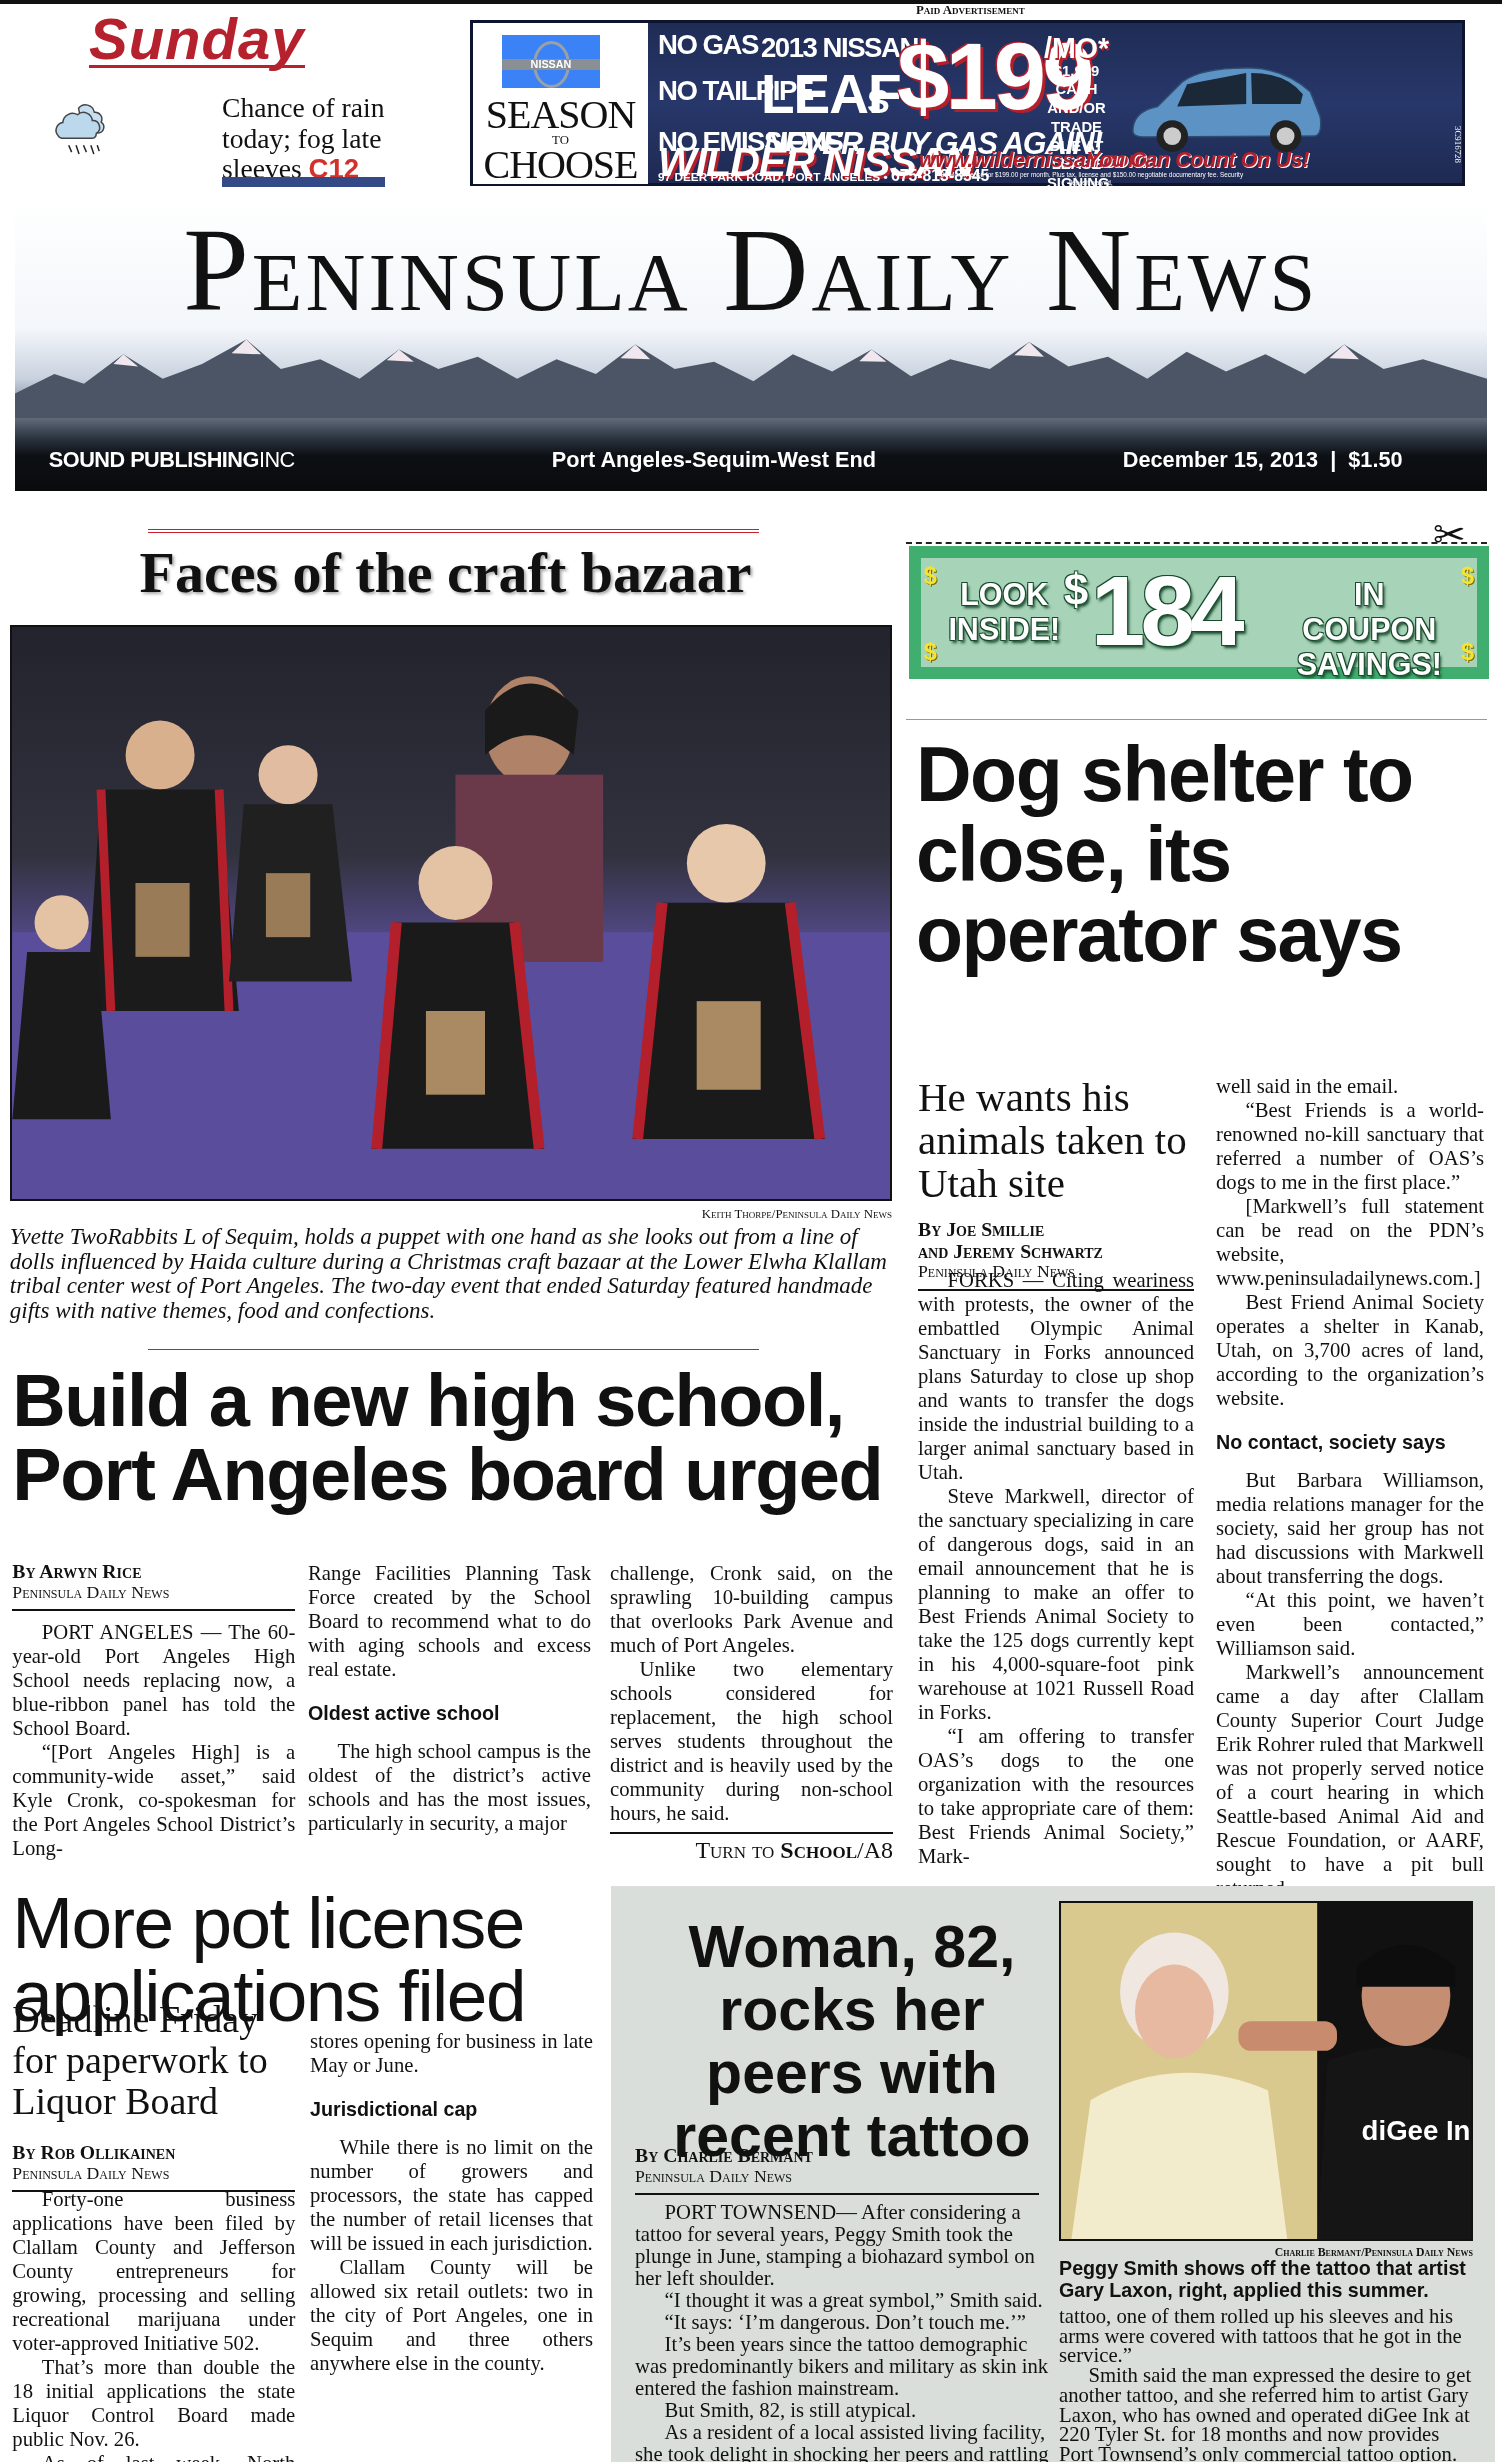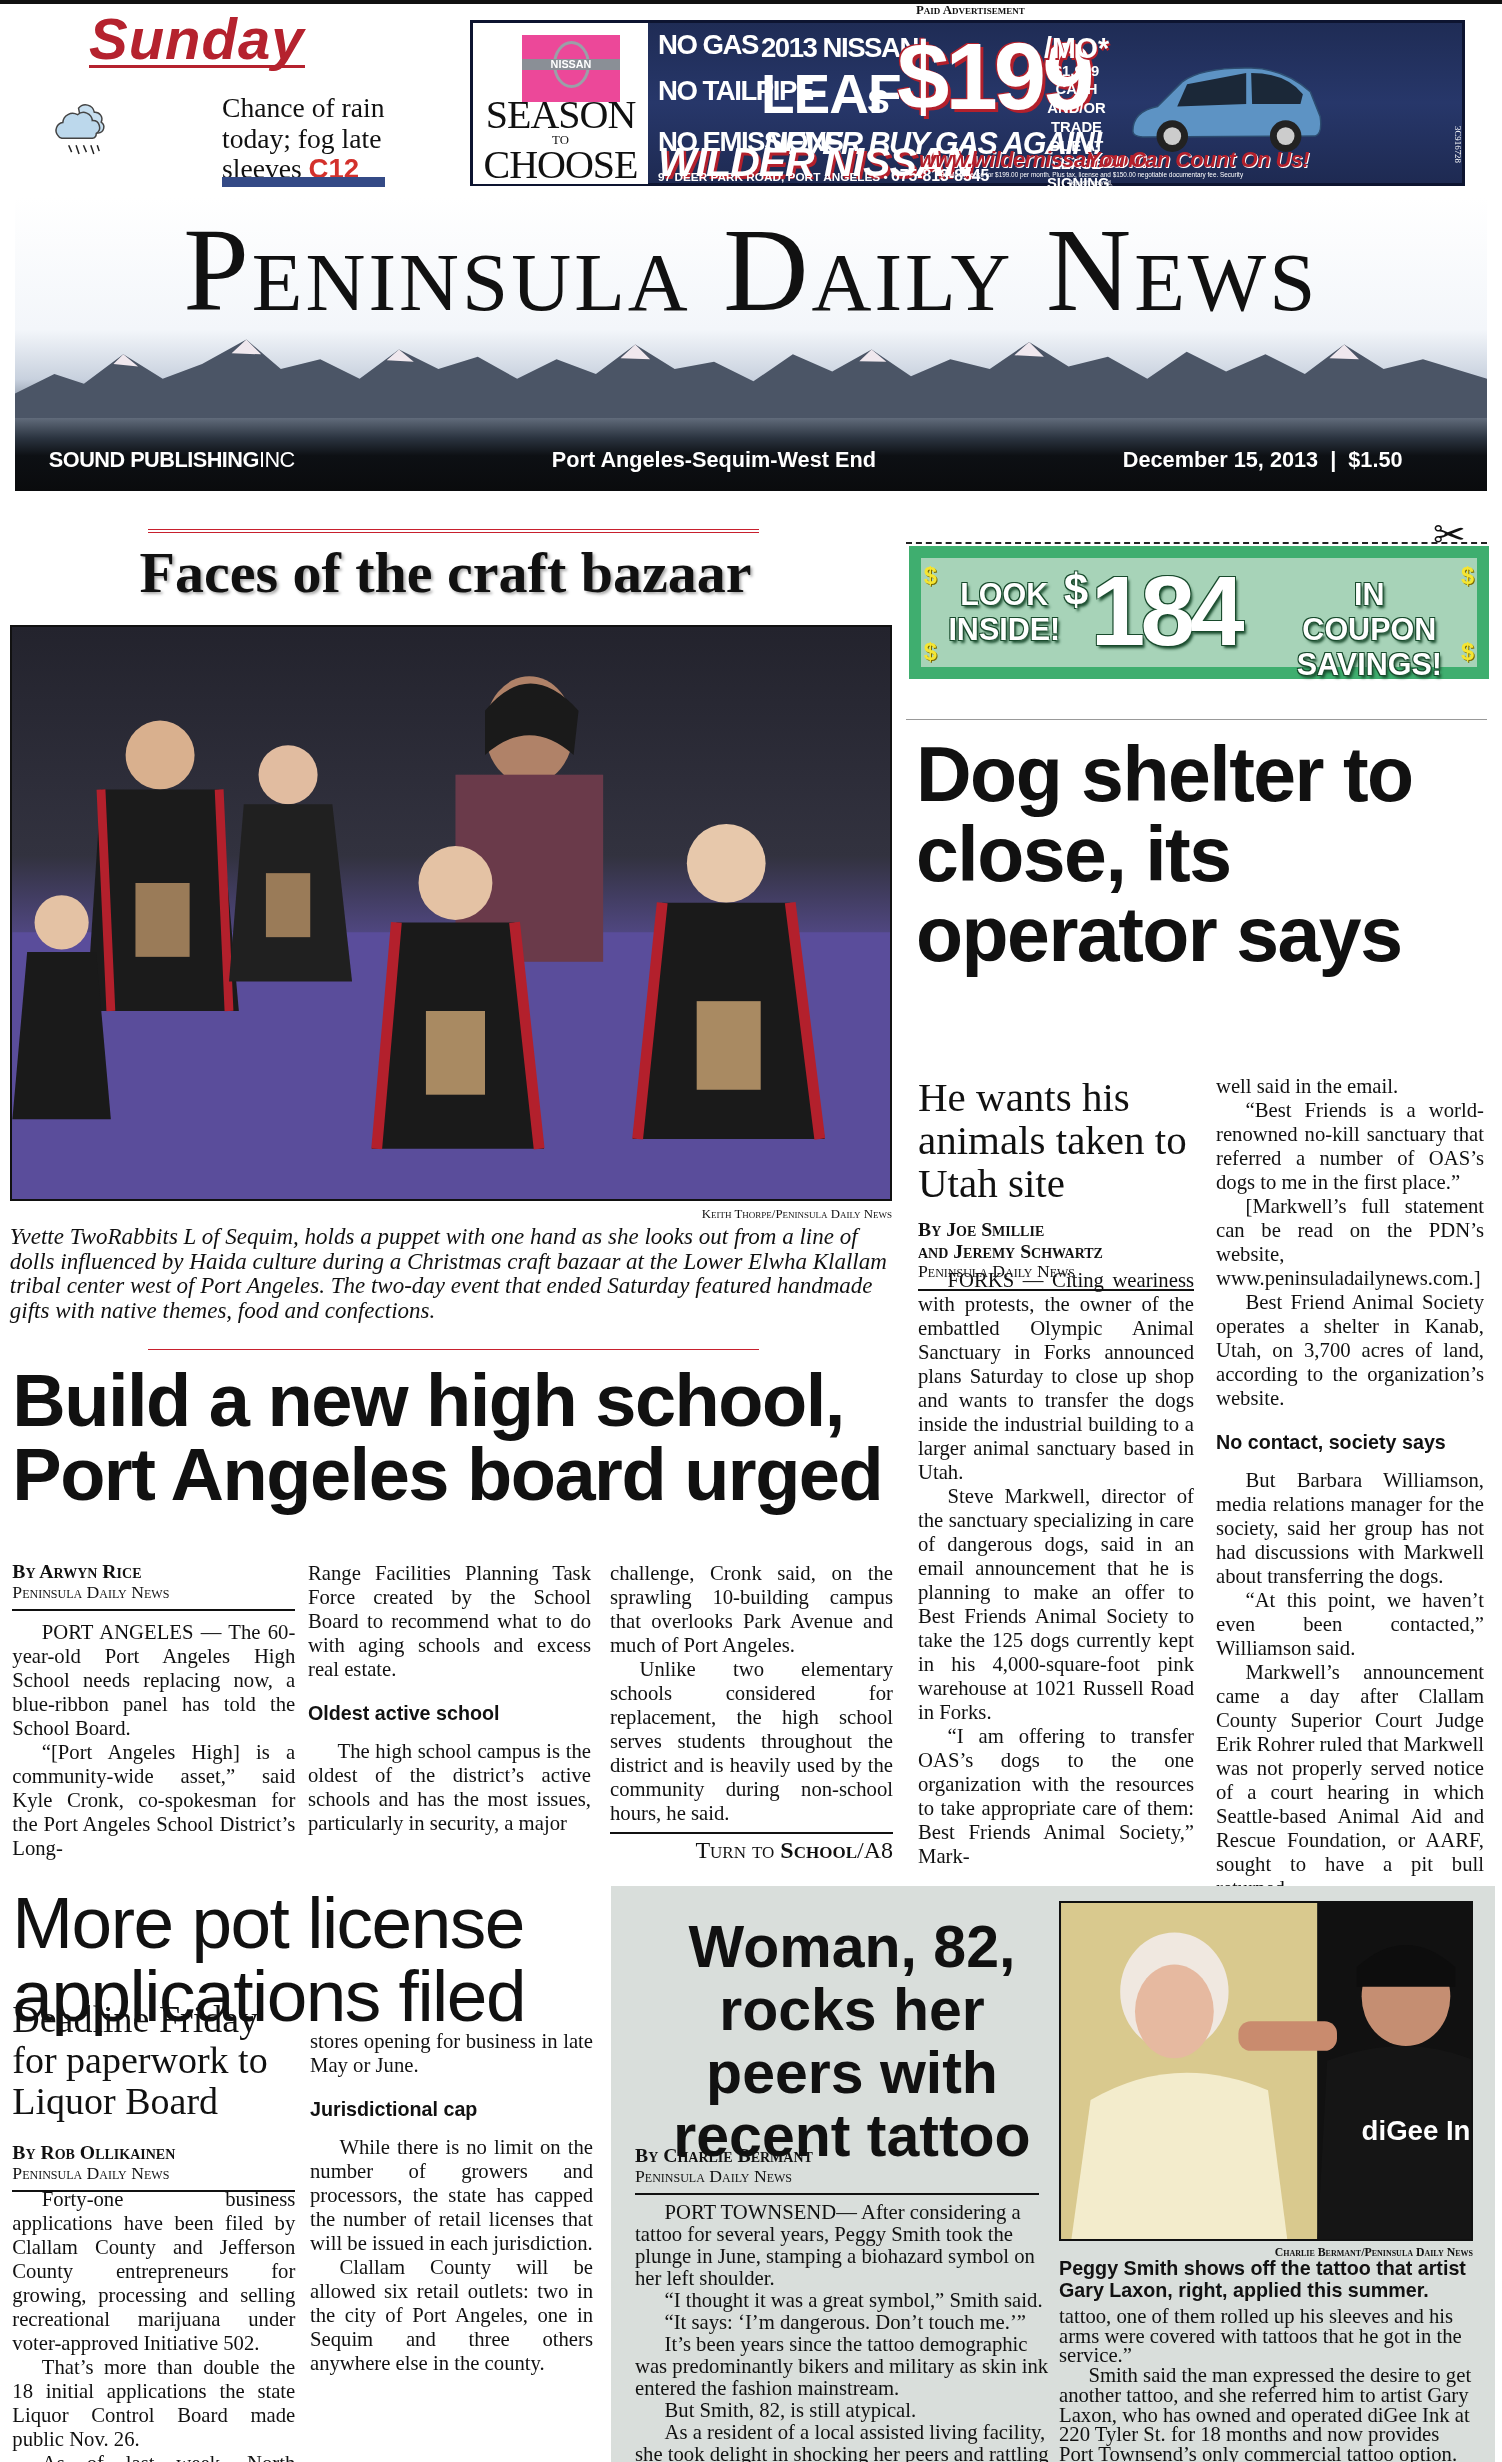--- a/index.html
+++ b/index.html
@@ -19,21 +19,21 @@
   #topbar { left: 0; top: 0; width: 1502px; height: 3.9px; background: #111; }
   #sunday { left: 89px; top: 13.8px; font-family: "Liberation Sans", sans-serif; font-weight: bold; font-style: italic; font-size: 58px; color: #b5222e; letter-spacing: 1px; border-bottom: 3.9px solid #b5222e; line-height: 49px; padding-bottom: 2px; }
   #weather-icon { left: 49px; top: 96px; width: 64px; height: 64px; }
   #weather-text { left: 222px; top: 93px; font-size: 27.6px; line-height: 30.5px; width: 167px; }
   #weather-text .pg { font-family: "Liberation Sans", sans-serif; font-weight: bold; color: #d3312c; }
   #weather-bar { left: 222px; top: 177px; width: 163px; height: 9.8px; background: #344a86; }
 
   #paid-ad { left: 916px; top: 3px; font-size: 12.8px; font-variant: small-caps; font-weight: bold; }
   #nissan-ad { left: 470px; top: 19.7px; width: 995px; height: 166px; background: linear-gradient(#1f2c55, #27376a 50%, #1e2a52); border: 3px solid #0d1430; }
   #nissan-logo-box { left: 0; top: 0; width: 175px; height: 161px; background: #fff; }
-  #nissan-badge { left: 49px; top: 12.3px; width: 98px; height: 67px; background: #ec4899; }
+  #nissan-badge { left: 29px; top: 12.3px; width: 98px; height: 53px; background: #3b82f6; }
   #nissan-badge .ring { position: absolute; left: 30.5px; top: 5.9px; width: 37px; height: 47px; border: 3.9px solid #9aa0a8; border-radius: 50%; }
   #nissan-badge .txt { position: absolute; left: 0; top: 23.6px; width: 98px; text-align: center; font-family: "Liberation Sans", sans-serif; font-weight: bold; font-size: 10.8px; color: #fff; background: #8a8f96; height: 11.8px; line-height: 11.8px; }
   #season { left: 0; top: 74px; width: 175px; text-align: center; font-size: 40px; line-height: 36px; letter-spacing: -1px; }
   #season .to { font-size: 12.8px; line-height: 14.8px; letter-spacing: 0; }
   .ad-w { color: #fff; font-family: "Liberation Sans", sans-serif; font-weight: bold; }
   #ad-nogas { left: 185px; top: 5.9px; font-size: 27.6px; letter-spacing: -1.5px; }
   #ad-notail { left: 185px; top: 52px; font-size: 27.6px; letter-spacing: -1.5px; }
   #ad-noemi { left: 185px; top: 106px; font-size: 27.6px; letter-spacing: -1.5px; }
   #ad-2013 { left: 288px; top: 9.8px; font-size: 27.6px; letter-spacing: -1.5px; }
   #ad-leaf { left: 288px; top: 39px; font-size: 55px; letter-spacing: -1px; }

